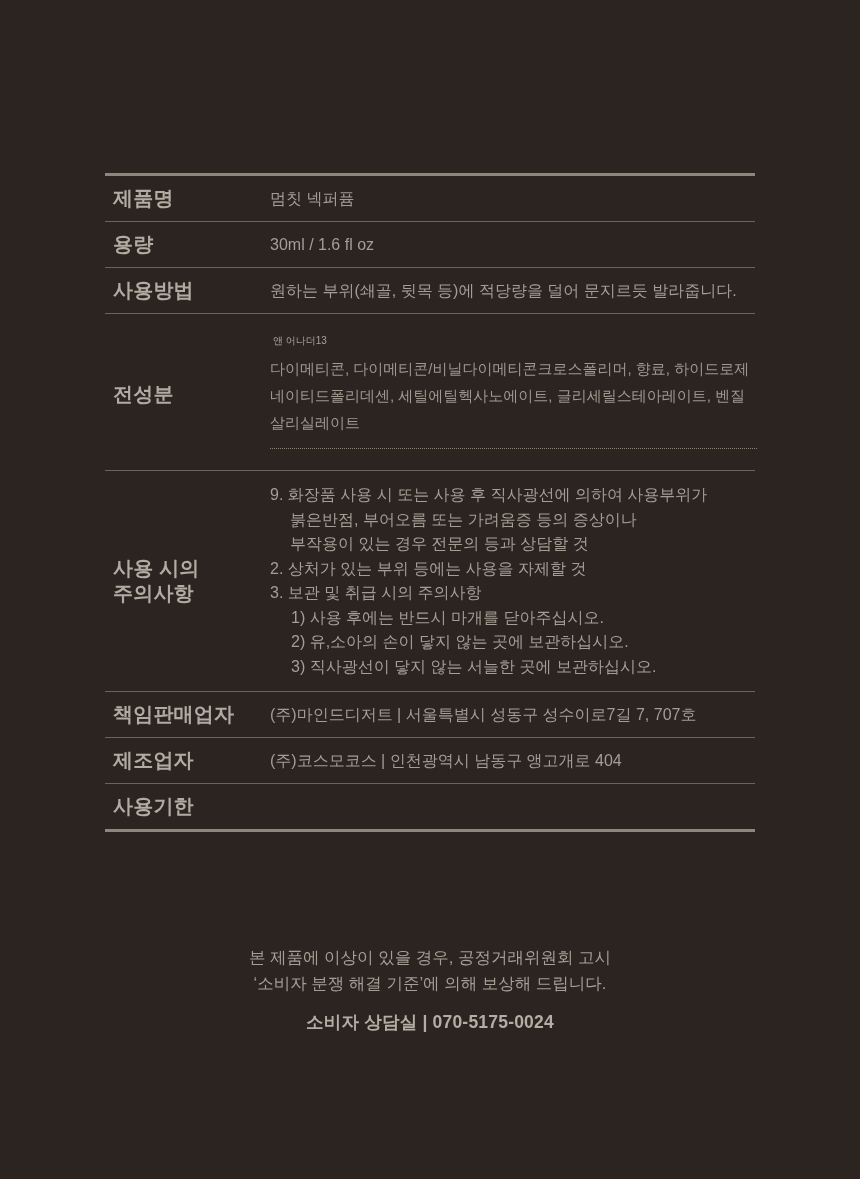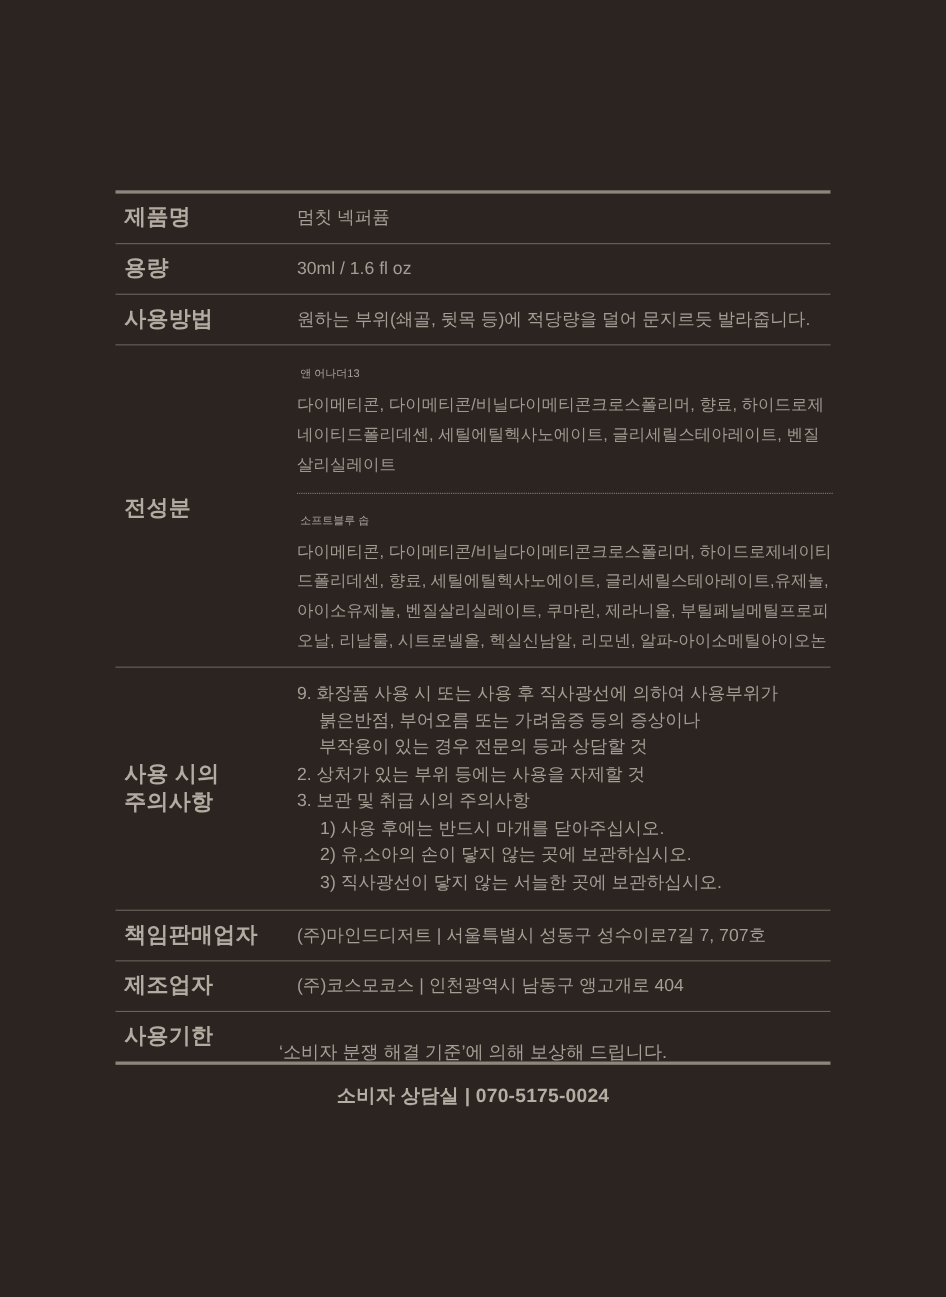--- a/index.html
+++ b/index.html
@@ -131,24 +131,20 @@
     </div>
 
     <div class="row top-align row-ingredients">
       <div class="cell-label">전성분</div>
       <div class="cell-value">
         <div>
           <div class="ing-group-name">앤 어나더13</div>
           <div class="ing-group-list">다이메티콘, 다이메티콘/비닐다이메티콘크로스폴리머, 향료, 하이드로제네이티드폴리데센, 세틸에틸헥사노에이트, 글리세릴스테아레이트, 벤질살리실레이트</div>
         </div>
         <hr class="ing-sep">
-        <div>
-          <div class="ing-group-name">소프트블루 솝</div>
-          <div class="ing-group-list">다이메티콘, 다이메티콘/비닐다이메티콘크로스폴리머, 하이드로제네이티드폴리데센, 향료, 세틸에틸헥사노에이트, 글리세릴스테아레이트,유제놀, 아이소유제놀, 벤질살리실레이트, 쿠마린, 제라니올, 부틸페닐메틸프로피오날, 리날룰, 시트로넬올, 헥실신남알, 리모넨, 알파-아이소메틸아이오논</div>
-        </div>
       </div>
     </div>
 
     <div class="row top-align row-precautions">
       <div class="cell-label">
         <div>사용 시의</div>
         <div>주의사항</div>
       </div>
       <div class="cell-value">
         <div class="prec-line">9. 화장품 사용 시 또는 사용 후 직사광선에 의하여 사용부위가</div>
@@ -173,18 +169,19 @@
     </div>
 
     <div class="row row-simple">
       <div class="cell-label">사용기한</div>
     </div>
 
   </div>
 
   <div class="footer">
     <div class="footer-comp-wrap">
+      <p class="footer-comp">본 제품에 이상이 있을 경우, 공정거래위원회 고시</p>
       <p class="footer-comp">‘소비자 분쟁 해결 기준’에 의해 보상해 드립니다.</p>
     </div>
     <p class="footer-cs">소비자 상담실 | 070-5175-0024</p>
   </div>
 
 </div>
 
 </body></html>

